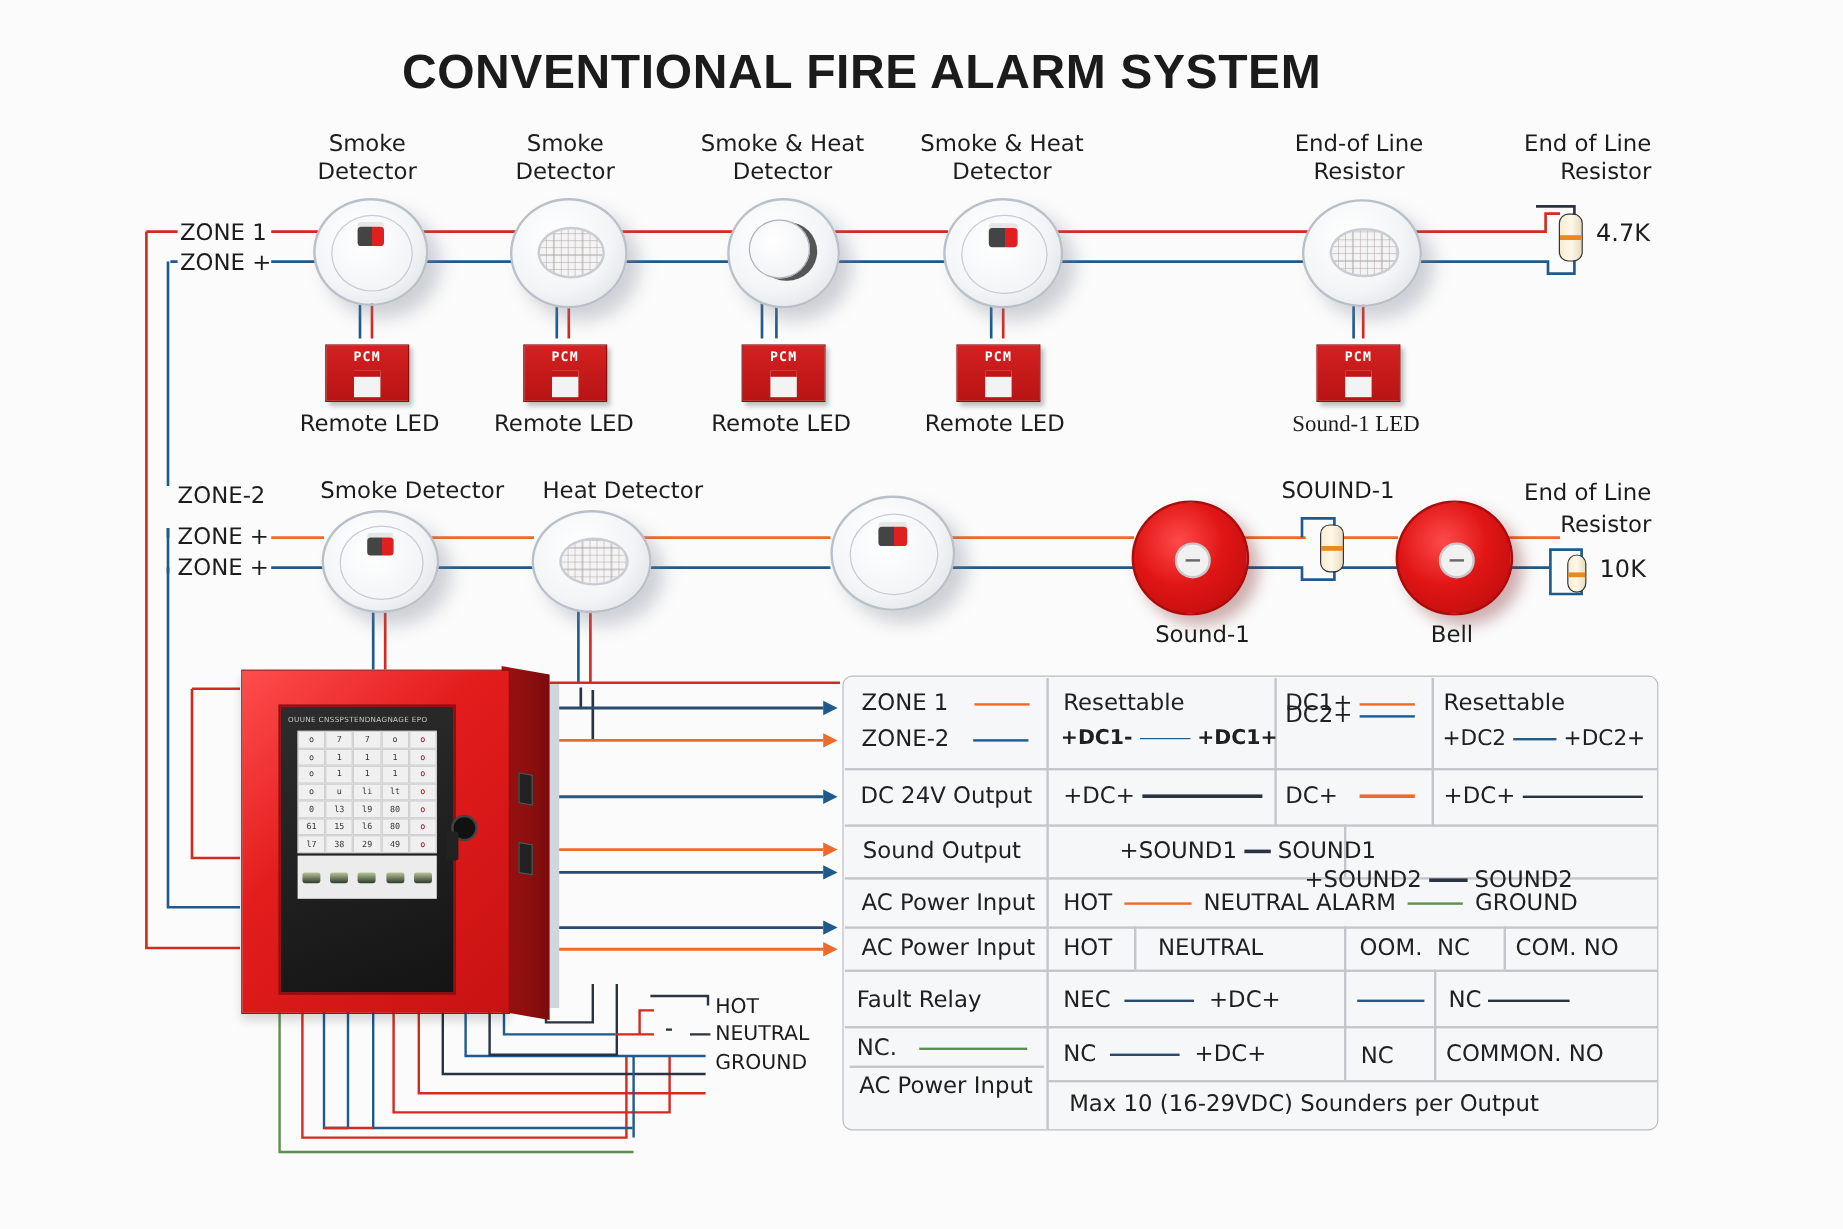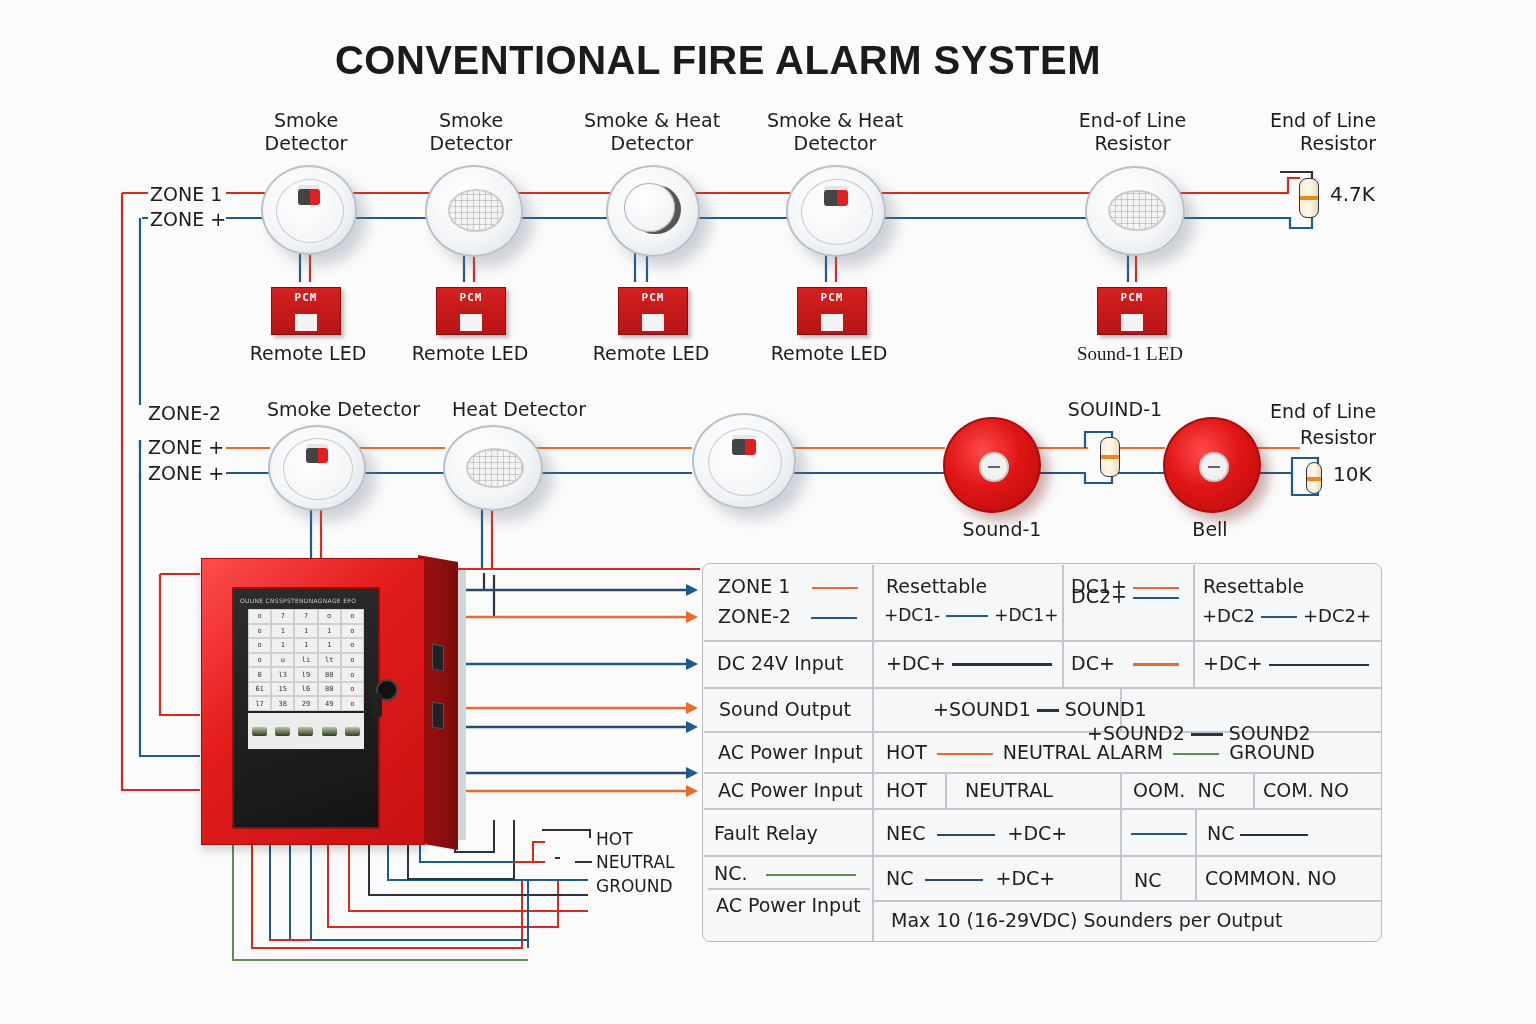--- a/index.html
+++ b/index.html
@@ -280,27 +280,27 @@
 <div class="vline" style="left:1193px;top:565px;height:123px;"></div>
 <div class="vline" style="left:1120px;top:687px;height:44px;"></div>
 <div class="vline" style="left:945px;top:772px;height:36px;"></div>
 <div class="vline" style="left:1120px;top:772px;height:128px;"></div>
 <div class="vline" style="left:1253px;top:772px;height:36px;"></div>
 <div class="vline" style="left:1195px;top:808px;height:92px;"></div>
 
 <div class="cell" style="left:718px;top:575px;"><span>ZONE 1</span><span class="sw" style="width:46px;background:#ee6a2a;margin-left:22px;"></span></div>
 <div class="cell" style="left:718px;top:605px;"><span>ZONE-2</span><span class="sw" style="width:46px;background:#1f5a8c;margin-left:20px;"></span></div>
 <div class="cell" style="left:886px;top:575px;">Resettable</div>
-<div class="cell" style="left:884px;top:605px;font-size:17px;"><span>+DC1-</span><span class="sw" style="width:42px;background:#1f5a8c;height:1.5px;"></span><span>+DC1+</span></div>
+<div class="cell" style="left:884px;top:605px;font-size:17px;font-weight:bold;"><span>+DC1-</span><span class="sw" style="width:42px;background:#1f5a8c;height:1.5px;"></span><span>+DC1+</span></div>
 <div class="cell" style="left:1071px;top:575px;"><span>DC1+</span><span class="sw" style="width:46px;background:#ee6a2a;"></span></div>
 <div class="cell" style="left:1071px;top:585px;"><span>DC2+</span><span class="sw" style="width:46px;background:#1f5a8c;"></span></div>
 <div class="cell" style="left:1203px;top:575px;">Resettable</div>
 <div class="cell" style="left:1202px;top:605px;font-size:18px;"><span>+DC2</span><span class="sw" style="width:36px;background:#1f5a8c;height:1.5px;"></span><span>+DC2+</span></div>
 
-<div class="cell" style="left:717px;top:652px;">DC 24V Input</div>
+<div class="cell" style="left:717px;top:652px;">DC 24V Output</div>
 <div class="cell" style="left:886px;top:652px;"><span>+DC+</span><span class="sw" style="width:100px;background:#2b3340;height:3px;"></span></div>
 <div class="cell" style="left:1071px;top:652px;"><span>DC+</span><span class="sw" style="width:46px;background:#ee6a2a;height:3px;margin-left:18px;"></span></div>
 <div class="cell" style="left:1203px;top:652px;"><span>+DC+</span><span class="sw" style="width:100px;background:#2b3340;"></span></div>
 
 <div class="cell" style="left:719px;top:698px;">Sound Output</div>
 <div class="cell" style="left:885px;top:698px;margin-left:48px;"><span>+SOUND1</span><span class="sw" style="width:22px;background:#2b3340;height:3px;"></span><span>SOUND1</span></div>
 <div class="cell" style="left:1087px;top:698px;margin-top:24px;"><span>+SOUND2</span><span class="sw" style="width:32px;background:#2b3340;height:3px;"></span><span>SOUND2</span></div>
 
 <div class="cell" style="left:718px;top:741px;">AC Power Input</div>
 <div class="cell" style="left:886px;top:741px;"><span>HOT</span><span class="sw" style="width:56px;background:#ee6a2a;margin:0 10px;"></span><span>NEUTRAL ALARM</span><span class="sw" style="width:46px;background:#5e8f4e;margin:0 10px;"></span><span>GROUND</span></div>

